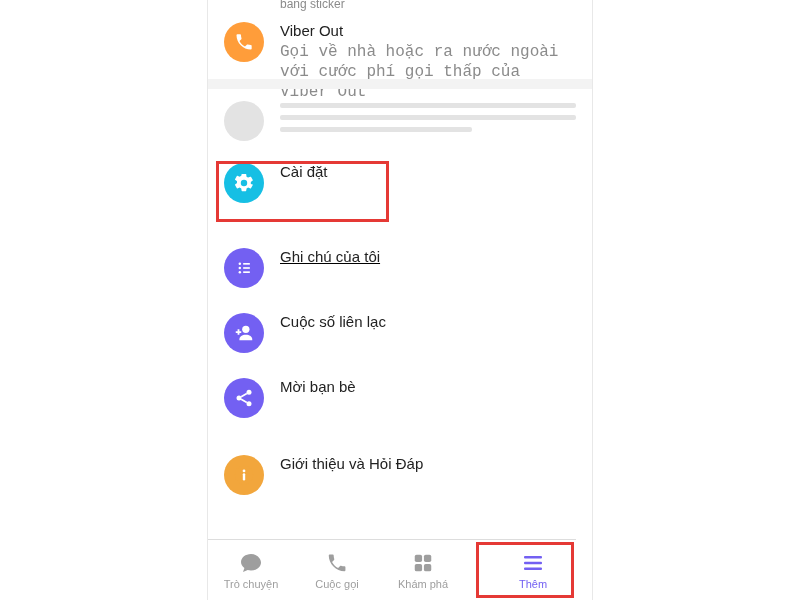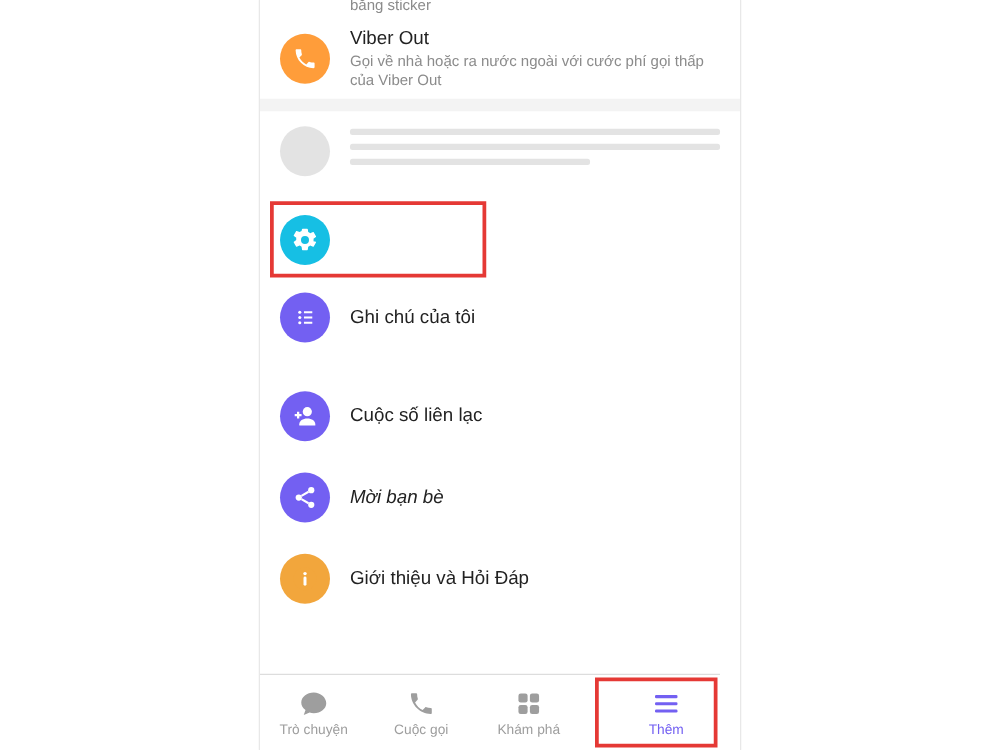--- a/index.html
+++ b/index.html
@@ -2,25 +2,25 @@
 <html><head>
 <meta charset="utf-8">
 <style>
   html,body{margin:0;padding:0;background:#fff;font-family:-apple-system,Helvetica,Arial,sans-serif;}
   .stage{width:800px;height:600px;position:relative;background:#fff;}
   .phone{position:absolute;left:208px;top:0;width:384px;height:600px;background:#fff;box-shadow:0 0 0 1px #e8e8e8;}
   .content{position:absolute;left:0;top:0;right:0;bottom:60px;overflow:hidden;}
 
   .sticker-trail{position:absolute;left:72px;top:-3px;font-size:12px;color:#8b8b8b;}
 
-  .list-item{position:absolute;left:16px;right:16px;display:flex;align-items:center;}
+  .list-item{position:absolute;left:16px;right:16px;display:flex;}
   .list-item .ic{width:40px;height:40px;border-radius:50%;flex-shrink:0;display:flex;align-items:center;justify-content:center;margin-right:16px;}
   .list-item .txt{flex:1;}
   .list-item .title{font-size:15px;color:#222;line-height:1.2;}
-  .list-item .sub{font-size:12px;color:#8b8b8b;line-height:1.25;margin-top:2px;}
+  .list-item .sub{font-size:16px;color:#8b8b8b;line-height:1.25;margin-top:2px;font-family:Liberation Mono, monospace;}
 
   .ic-phone-out{background:#ff9d3a;}
   .ic-phone-out svg{width:20px;height:20px;fill:#fff;}
   .ic-settings{background:#16bfe4;}
   .ic-settings svg{width:22px;height:22px;fill:#fff;}
   .ic-notes{background:#7360f2;}
   .ic-notes svg{width:20px;height:20px;fill:none;stroke:#fff;stroke-width:2;}
   .ic-add{background:#7360f2;}
   .ic-add svg{width:22px;height:22px;fill:#fff;}
   .ic-share{background:#7360f2;}
@@ -78,23 +78,26 @@
           <div class="skeleton-line short"></div>
         </div>
       </div>
 
       <div class="list-item redbox" style="top:163px;height:57px;left:10px;right:205px;padding-left:6px;">
         <div class="ic ic-settings">
           <svg viewBox="0 0 24 24">
               <path d="M19.4 13c0-.3.1-.7.1-1s0-.7-.1-1l2.1-1.6c.2-.1.2-.4.1-.6l-2-3.5c-.1-.2-.4-.3-.6-.2l-2.5 1c-.5-.4-1.1-.7-1.7-1l-.4-2.6c0-.2-.2-.4-.5-.4h-4c-.2 0-.4.2-.5.4L9 4.1c-.6.2-1.2.6-1.7 1l-2.5-1c-.2-.1-.5 0-.6.2l-2 3.5c-.1.2-.1.5.1.6L4.4 10c0 .3-.1.7-.1 1s0 .7.1 1l-2.1 1.6c-.2.1-.2.4-.1.6l2 3.5c.1.2.4.3.6.2l2.5-1c.5.4 1.1.7 1.7 1l.4 2.6c0 .2.2.4.5.4h4c.2 0 .4-.2.5-.4l.4-2.6c.6-.2 1.2-.6 1.7-1l2.5 1c.2.1.5 0 .6-.2l2-3.5c.1-.2.1-.5-.1-.6L19.4 13zM12 15.5A3.5 3.5 0 1 1 12 8.5a3.5 3.5 0 0 1 0 7z"></path>
             </svg>
         </div>
+        <div class="txt">
+          <div class="title">Cài đặt</div>
+        </div>
       </div>
 
-      <div class="list-item" style="top:234px;">
+      <div class="list-item" style="top:248px;text-decoration:underline;">
         <div class="ic ic-notes">
           <svg viewBox="0 0 24 24">
               <circle cx="7" cy="7" r="1.5" fill="#fff" stroke="none"></circle>
               <circle cx="7" cy="12" r="1.5" fill="#fff" stroke="none"></circle>
               <circle cx="7" cy="17" r="1.5" fill="#fff" stroke="none"></circle>
               <line x1="11" y1="7" x2="19" y2="7"></line>
               <line x1="11" y1="12" x2="19" y2="12"></line>
               <line x1="11" y1="17" x2="19" y2="17"></line>
             </svg>
         </div>
@@ -109,35 +112,35 @@
               <circle cx="14" cy="8" r="4"></circle>
               <path d="M14 14c-4 0-7 2-7 5v1h14v-1c0-3-3-5-7-5z"></path>
               <path d="M5 8h2v2h2v2H7v2H5v-2H3v-2h2z"></path>
             </svg>
         </div>
         <div class="txt">
           <div class="title">Cuộc số liên lạc</div>
         </div>
       </div>
 
-      <div class="list-item" style="top:378px;font-style:italic;">
+      <div class="list-item" style="top:378px;">
         <div class="ic ic-share">
           <svg viewBox="0 0 24 24">
               <circle cx="18" cy="5" r="3"></circle>
               <circle cx="6" cy="12" r="3"></circle>
               <circle cx="18" cy="19" r="3"></circle>
               <path d="M8.6 10.5l6.8-4M8.6 13.5l6.8 4" stroke="#fff" stroke-width="2" fill="none"></path>
             </svg>
         </div>
         <div class="txt">
           <div class="title">Mời bạn bè</div>
         </div>
       </div>
 
-      <div class="list-item" style="top:443px;">
+      <div class="list-item" style="top:455px;">
         <div class="ic ic-info">
           <svg viewBox="0 0 24 24">
               <circle cx="12" cy="12" r="10" fill="#f2a63c"></circle>
               <circle cx="12" cy="7.5" r="1.5" fill="#fff"></circle>
               <rect x="10.7" y="10" width="2.6" height="8" rx="1.3" fill="#fff"></rect>
             </svg>
         </div>
         <div class="txt">
           <div class="title">Giới thiệu và Hỏi Đáp</div>
         </div>

